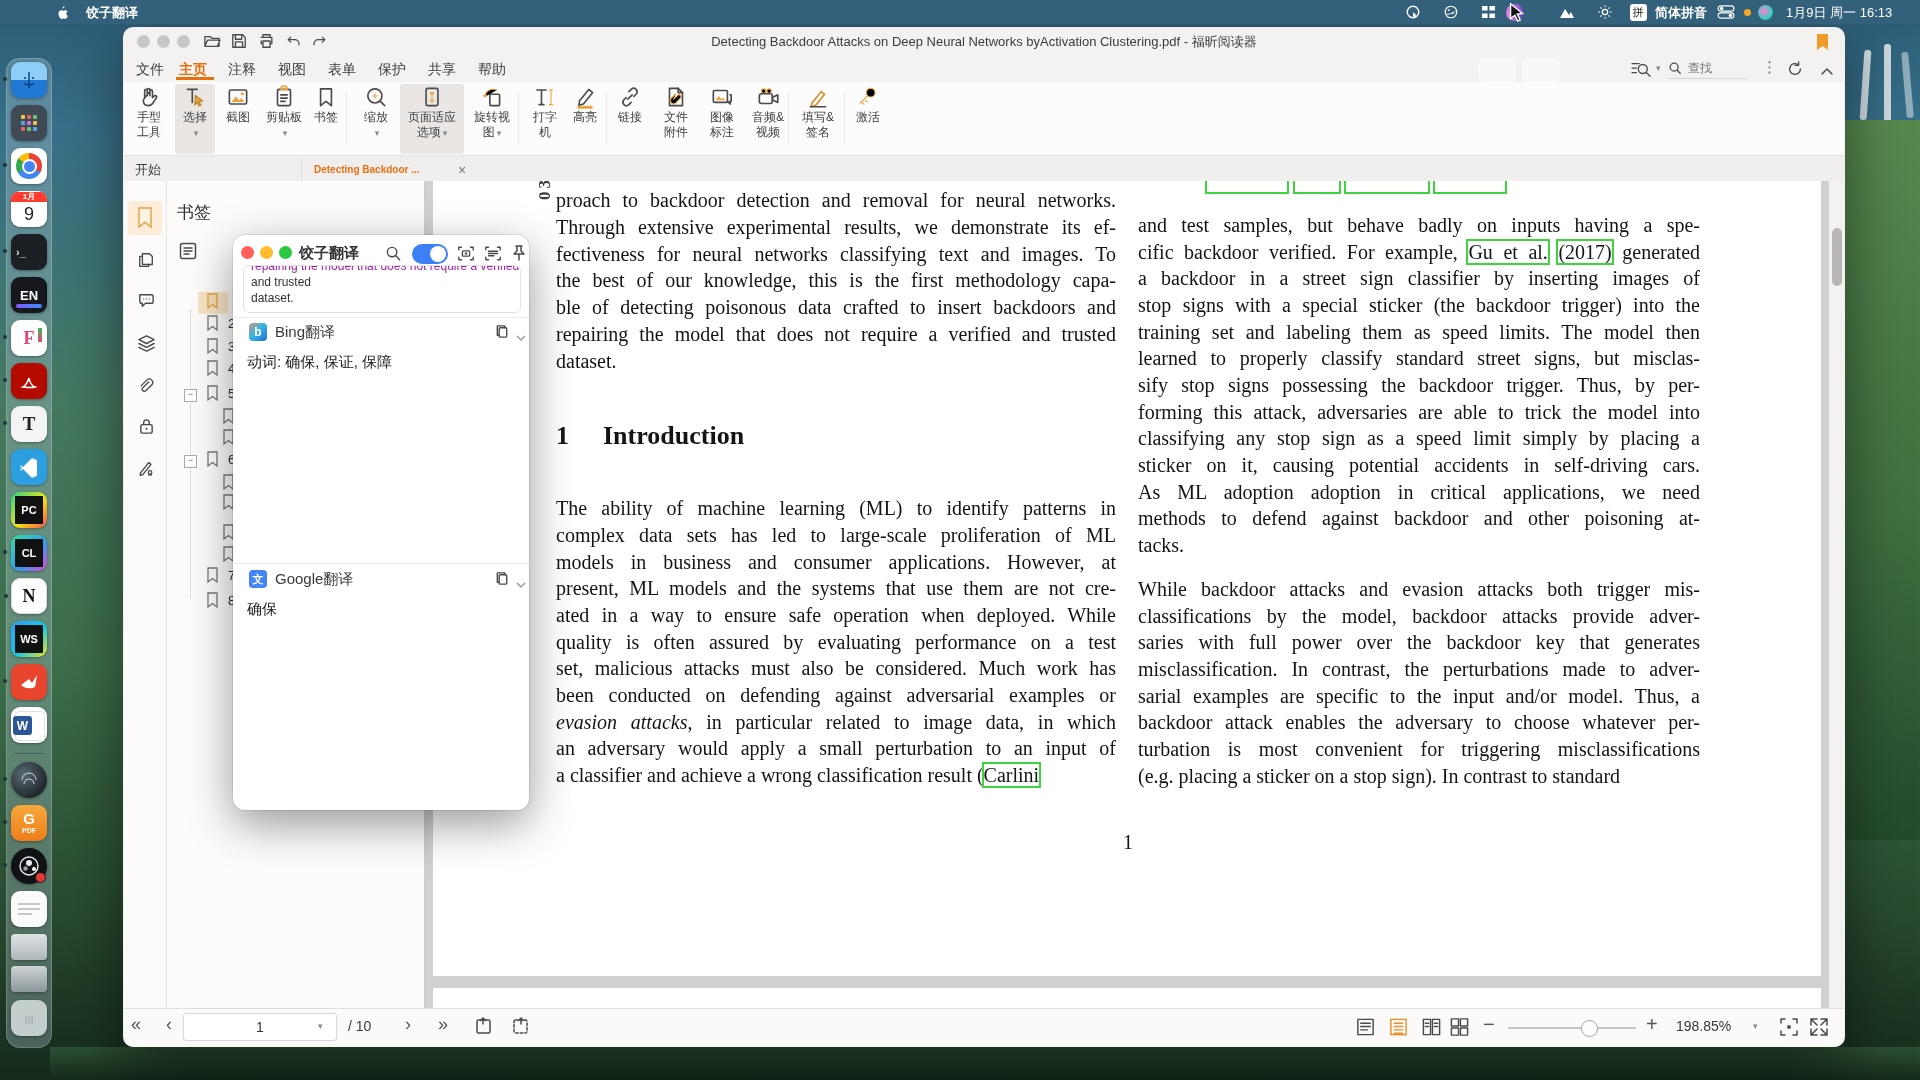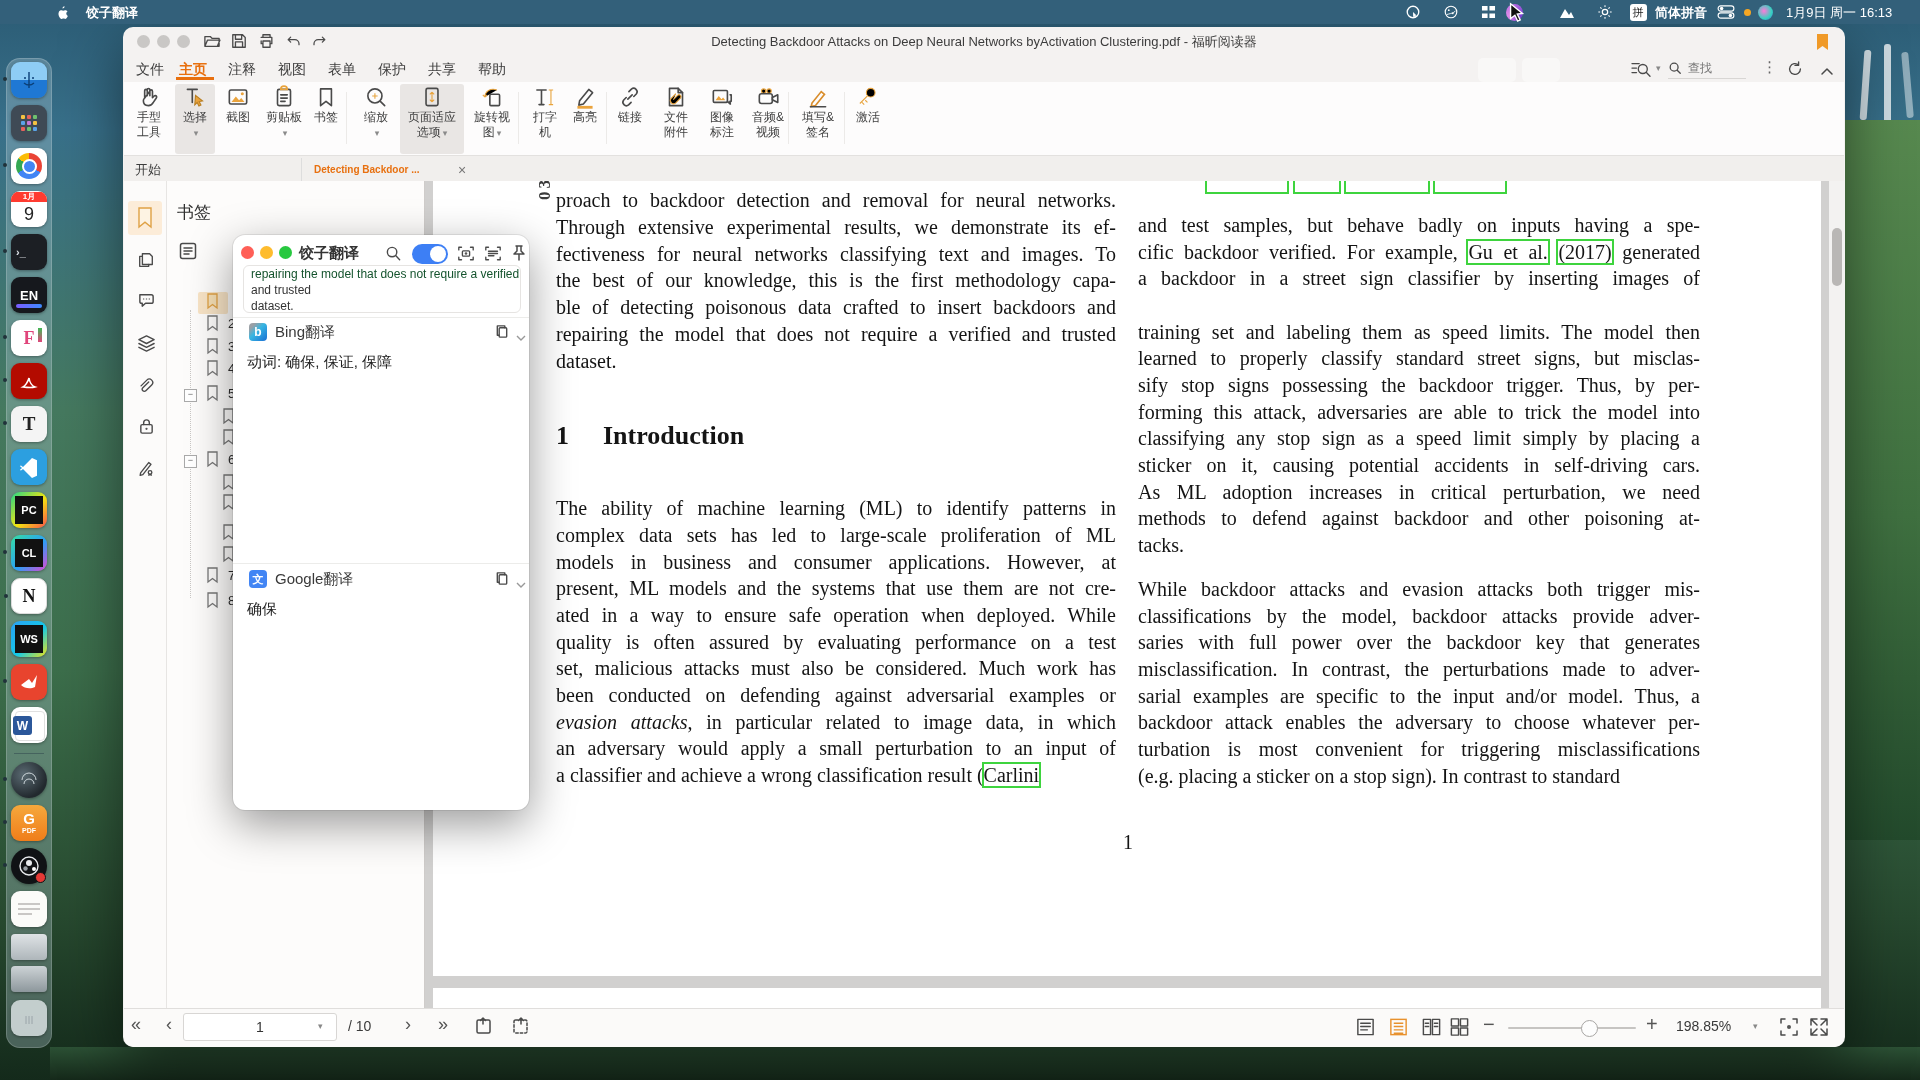--- a/index.html
+++ b/index.html
@@ -428,27 +428,28 @@
       <div class="pl" style="top:503px">been conducted on defending against adversarial examples or</div>
       <div class="pl" style="top:530px"><span class="it">evasion attacks</span><span>, in particular related to image data, in which</span></div>
       <div class="pl" style="top:556px">an adversary would apply a small perturbation to an input of</div>
       <div class="pl last" style="top:583px"><span>a classifier and achieve a wrong classification result (</span><span class="gbox">Carlini</span></div>
     </div>
 
     <div class="col" style="left:705px;top:0;width:562px;height:795px;">
       <div class="pl" style="top:33px">and test samples, but behave badly on inputs having a spe-</div>
       <div class="pl" style="top:60px"><span>cific backdoor verified. For example, </span><span class="gbox">Gu et al.</span><span> </span><span class="gbox">(2017)</span><span> generated</span></div>
       <div class="pl" style="top:86px">a backdoor in a street sign classifier by inserting images of</div>
+      <div class="pl" style="top:113px">stop signs with a special sticker (the backdoor trigger) into the</div>
       <div class="pl" style="top:140px">training set and labeling them as speed limits. The model then</div>
       <div class="pl" style="top:166px">learned to properly classify standard street signs, but misclas-</div>
       <div class="pl" style="top:193px">sify stop signs possessing the backdoor trigger. Thus, by per-</div>
       <div class="pl" style="top:220px">forming this attack, adversaries are able to trick the model into</div>
       <div class="pl" style="top:246px">classifying any stop sign as a speed limit simply by placing a</div>
       <div class="pl" style="top:273px">sticker on it, causing potential accidents in self-driving cars.</div>
-      <div class="pl" style="top:300px">As ML adoption increases in critical perturbation, we need</div>
+      <div class="pl" style="top:300px">As ML adoption adoption in critical applications, we need</div>
       <div class="pl" style="top:326px">methods to defend against backdoor and other poisoning at-</div>
       <div class="pl last" style="top:353px">tacks.</div>
       <div class="pl" style="top:397px">While backdoor attacks and evasion attacks both trigger mis-</div>
       <div class="pl" style="top:424px">classifications by the model, backdoor attacks provide adver-</div>
       <div class="pl" style="top:450px">saries with full power over the backdoor key that generates</div>
       <div class="pl" style="top:477px">misclassification. In contrast, the perturbations made to adver-</div>
       <div class="pl" style="top:504px">sarial examples are specific to the input and/or model. Thus, a</div>
       <div class="pl" style="top:530px">backdoor attack enables the adversary to choose whatever per-</div>
       <div class="pl" style="top:557px">turbation is most convenient for triggering misclassifications</div>
       <div class="pl last" style="top:584px">(e.g. placing a sticker on a stop sign). In contrast to standard</div>
@@ -544,21 +545,21 @@
       <svg width="18" height="17" viewBox="0 0 20 18">
           <path class="ic" d="M2 5V2h3M15 2h3v3M18 13v3h-3M5 16H2v-3M5 6.5h10M5 9h10M5 11.5h6"></path>
         </svg></div>
     <div class="abs" style="left:278px;top:9px;">
       <svg width="16" height="18" viewBox="0 0 16 18">
           <path class="ic" d="M5 2h6M6 2v5l-3 3h10l-3-3V2M8 10v6"></path>
         </svg></div>
 
     <div class="abs" style="left:10px;top:30px;width:276px;height:46px;border:1px solid #e6e4e2;border-radius:6px;overflow:hidden;">
       <div style="margin:-8px 0 0 7px;font-size:12px;line-height:16px;color:#333;">
-        <div style="color:#14532d;margin-top:8px;">repairing the model that does not require a verified</div>
+        <div style="color:#a21caf;">repairing the model that does not require a verified</div>
         <div>and trusted</div>
         <div>dataset.</div>
       </div>
     </div>
 
     <div class="hair" style="top:82px;"></div>
     <div class="abs" style="left:16px;top:88px;width:18px;height:18px;border-radius:4px;background:linear-gradient(135deg,#9aa0a6 18%,#37b6e2 45%,#1a6fd4);display:flex;align-items:center;justify-content:center;color:#fff;font-size:12px;font-weight:bold;">b</div>
     <div class="psec-name" style="left:42px;top:88px;">Bing翻译</div>
     <div class="abs" style="left:262px;top:89px;">
       <svg width="14" height="15" viewBox="0 0 14 16">

